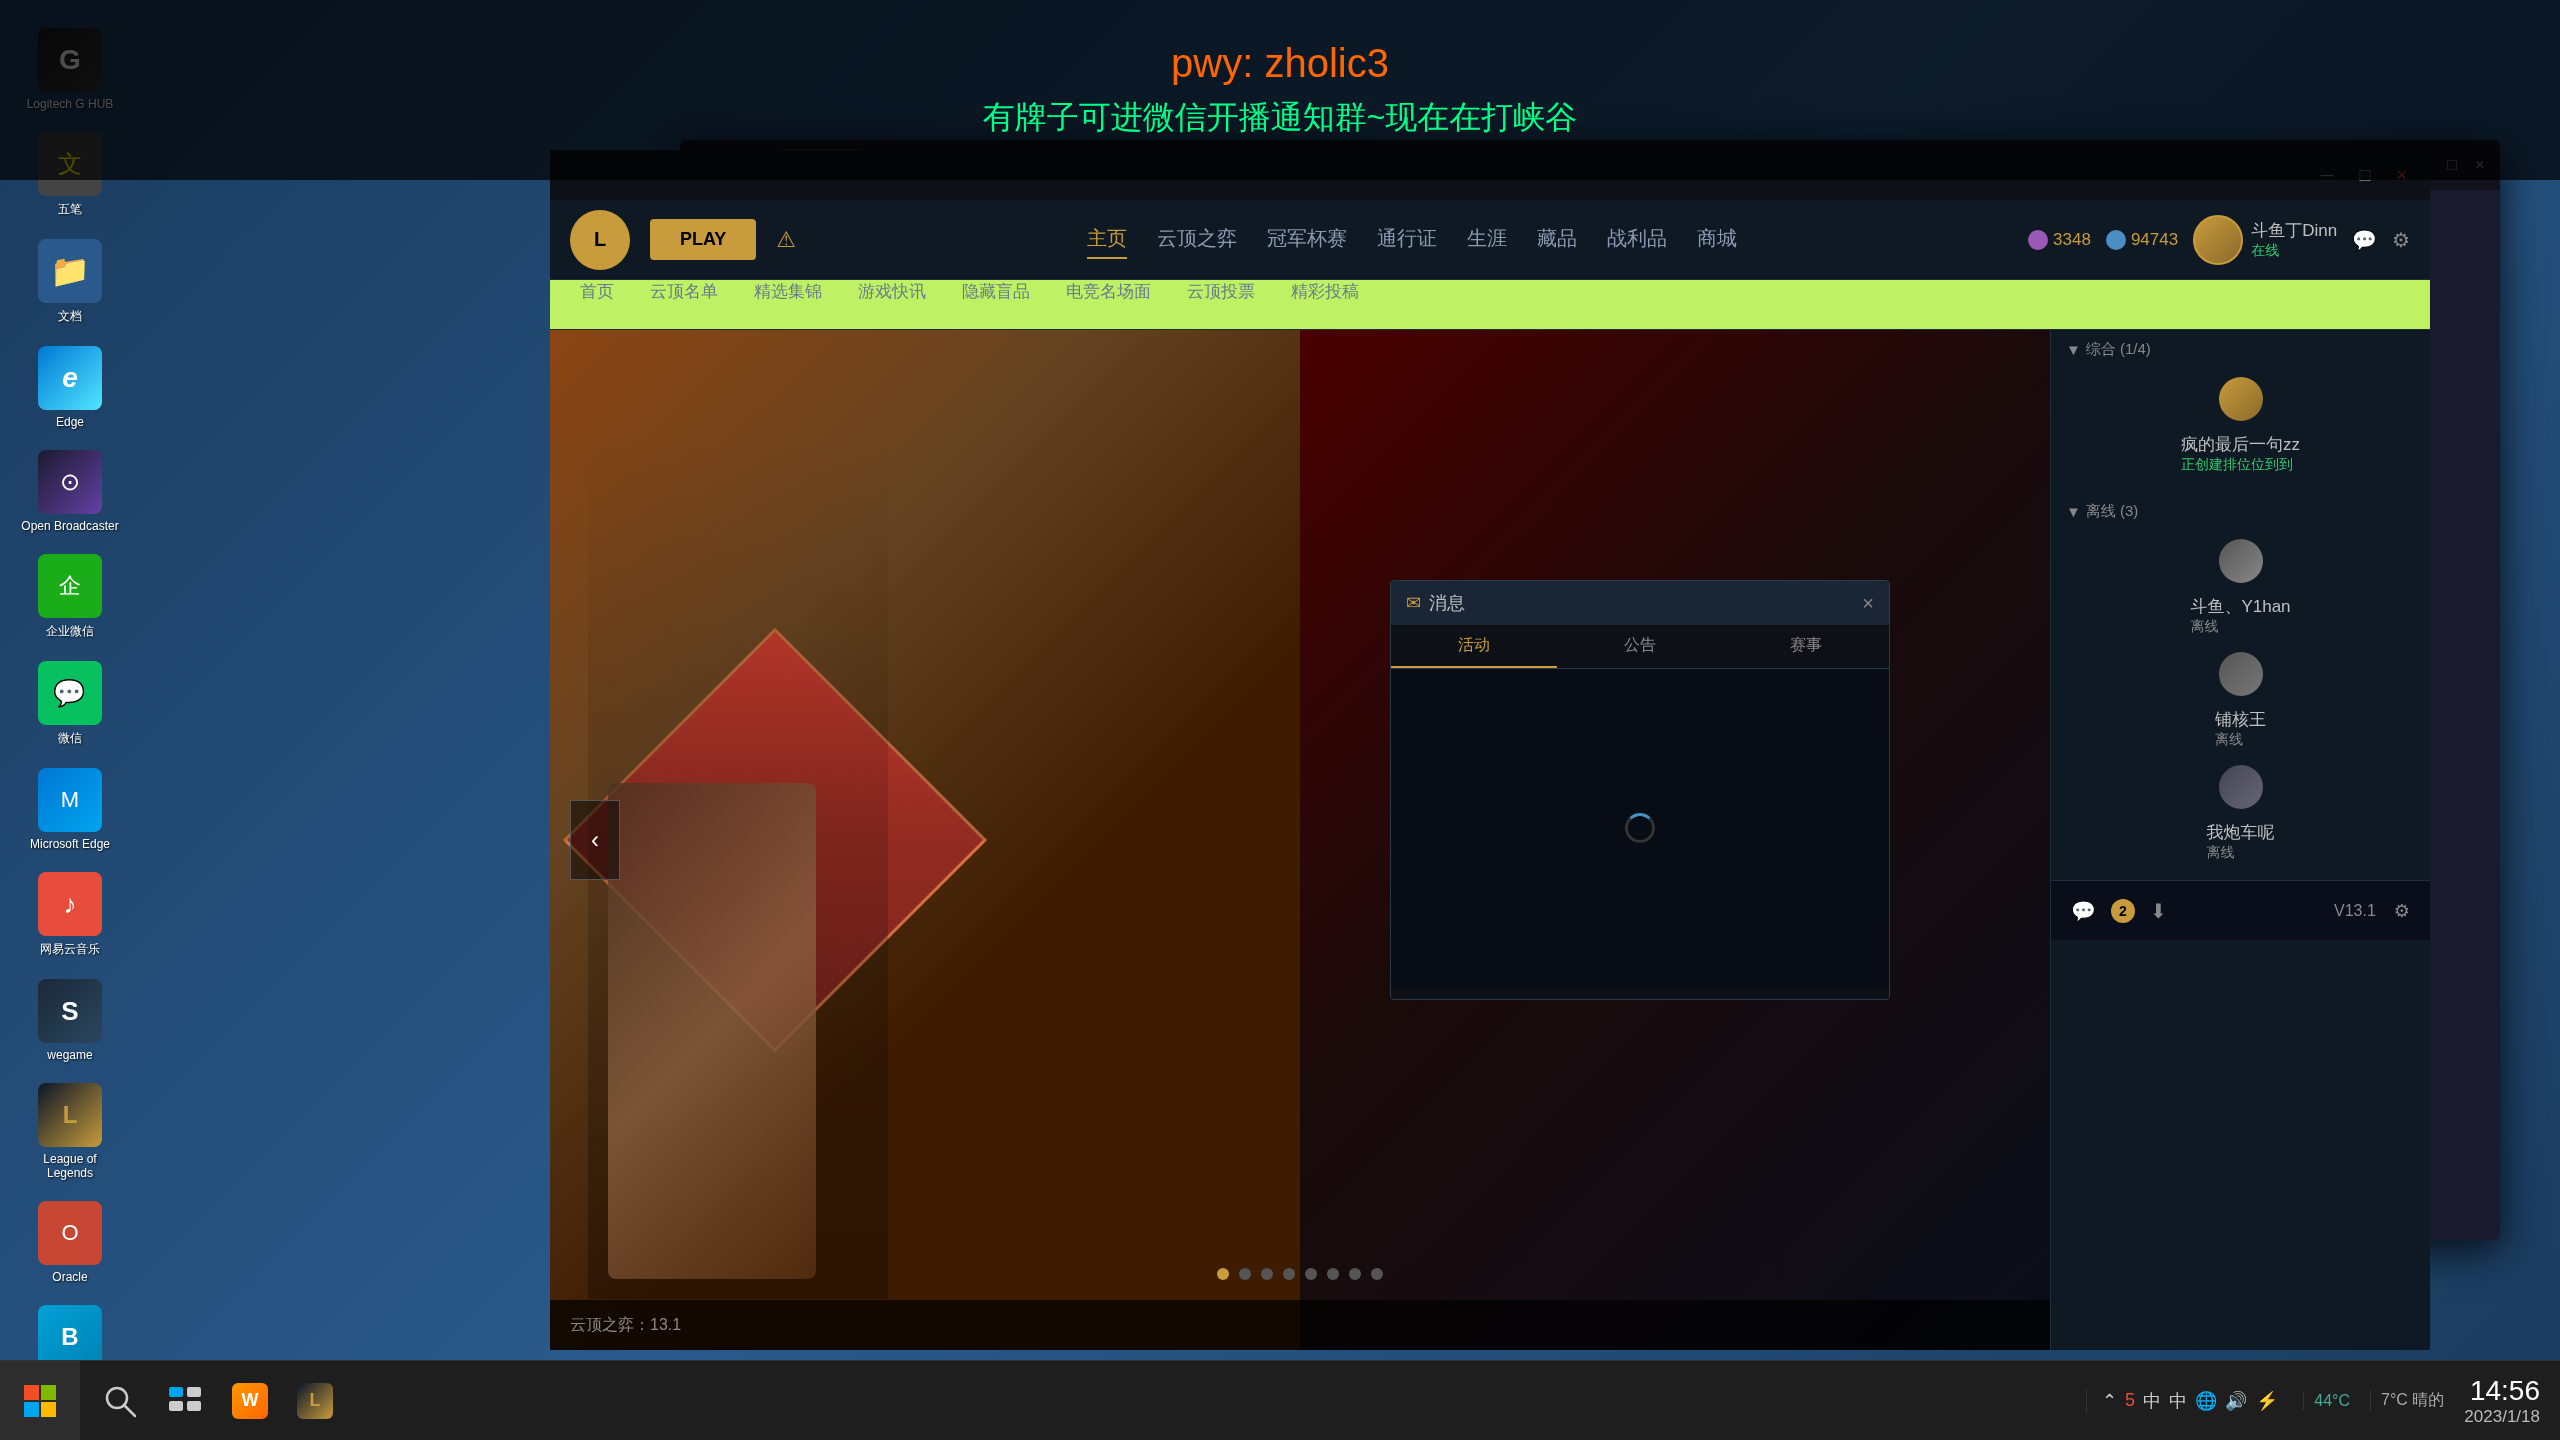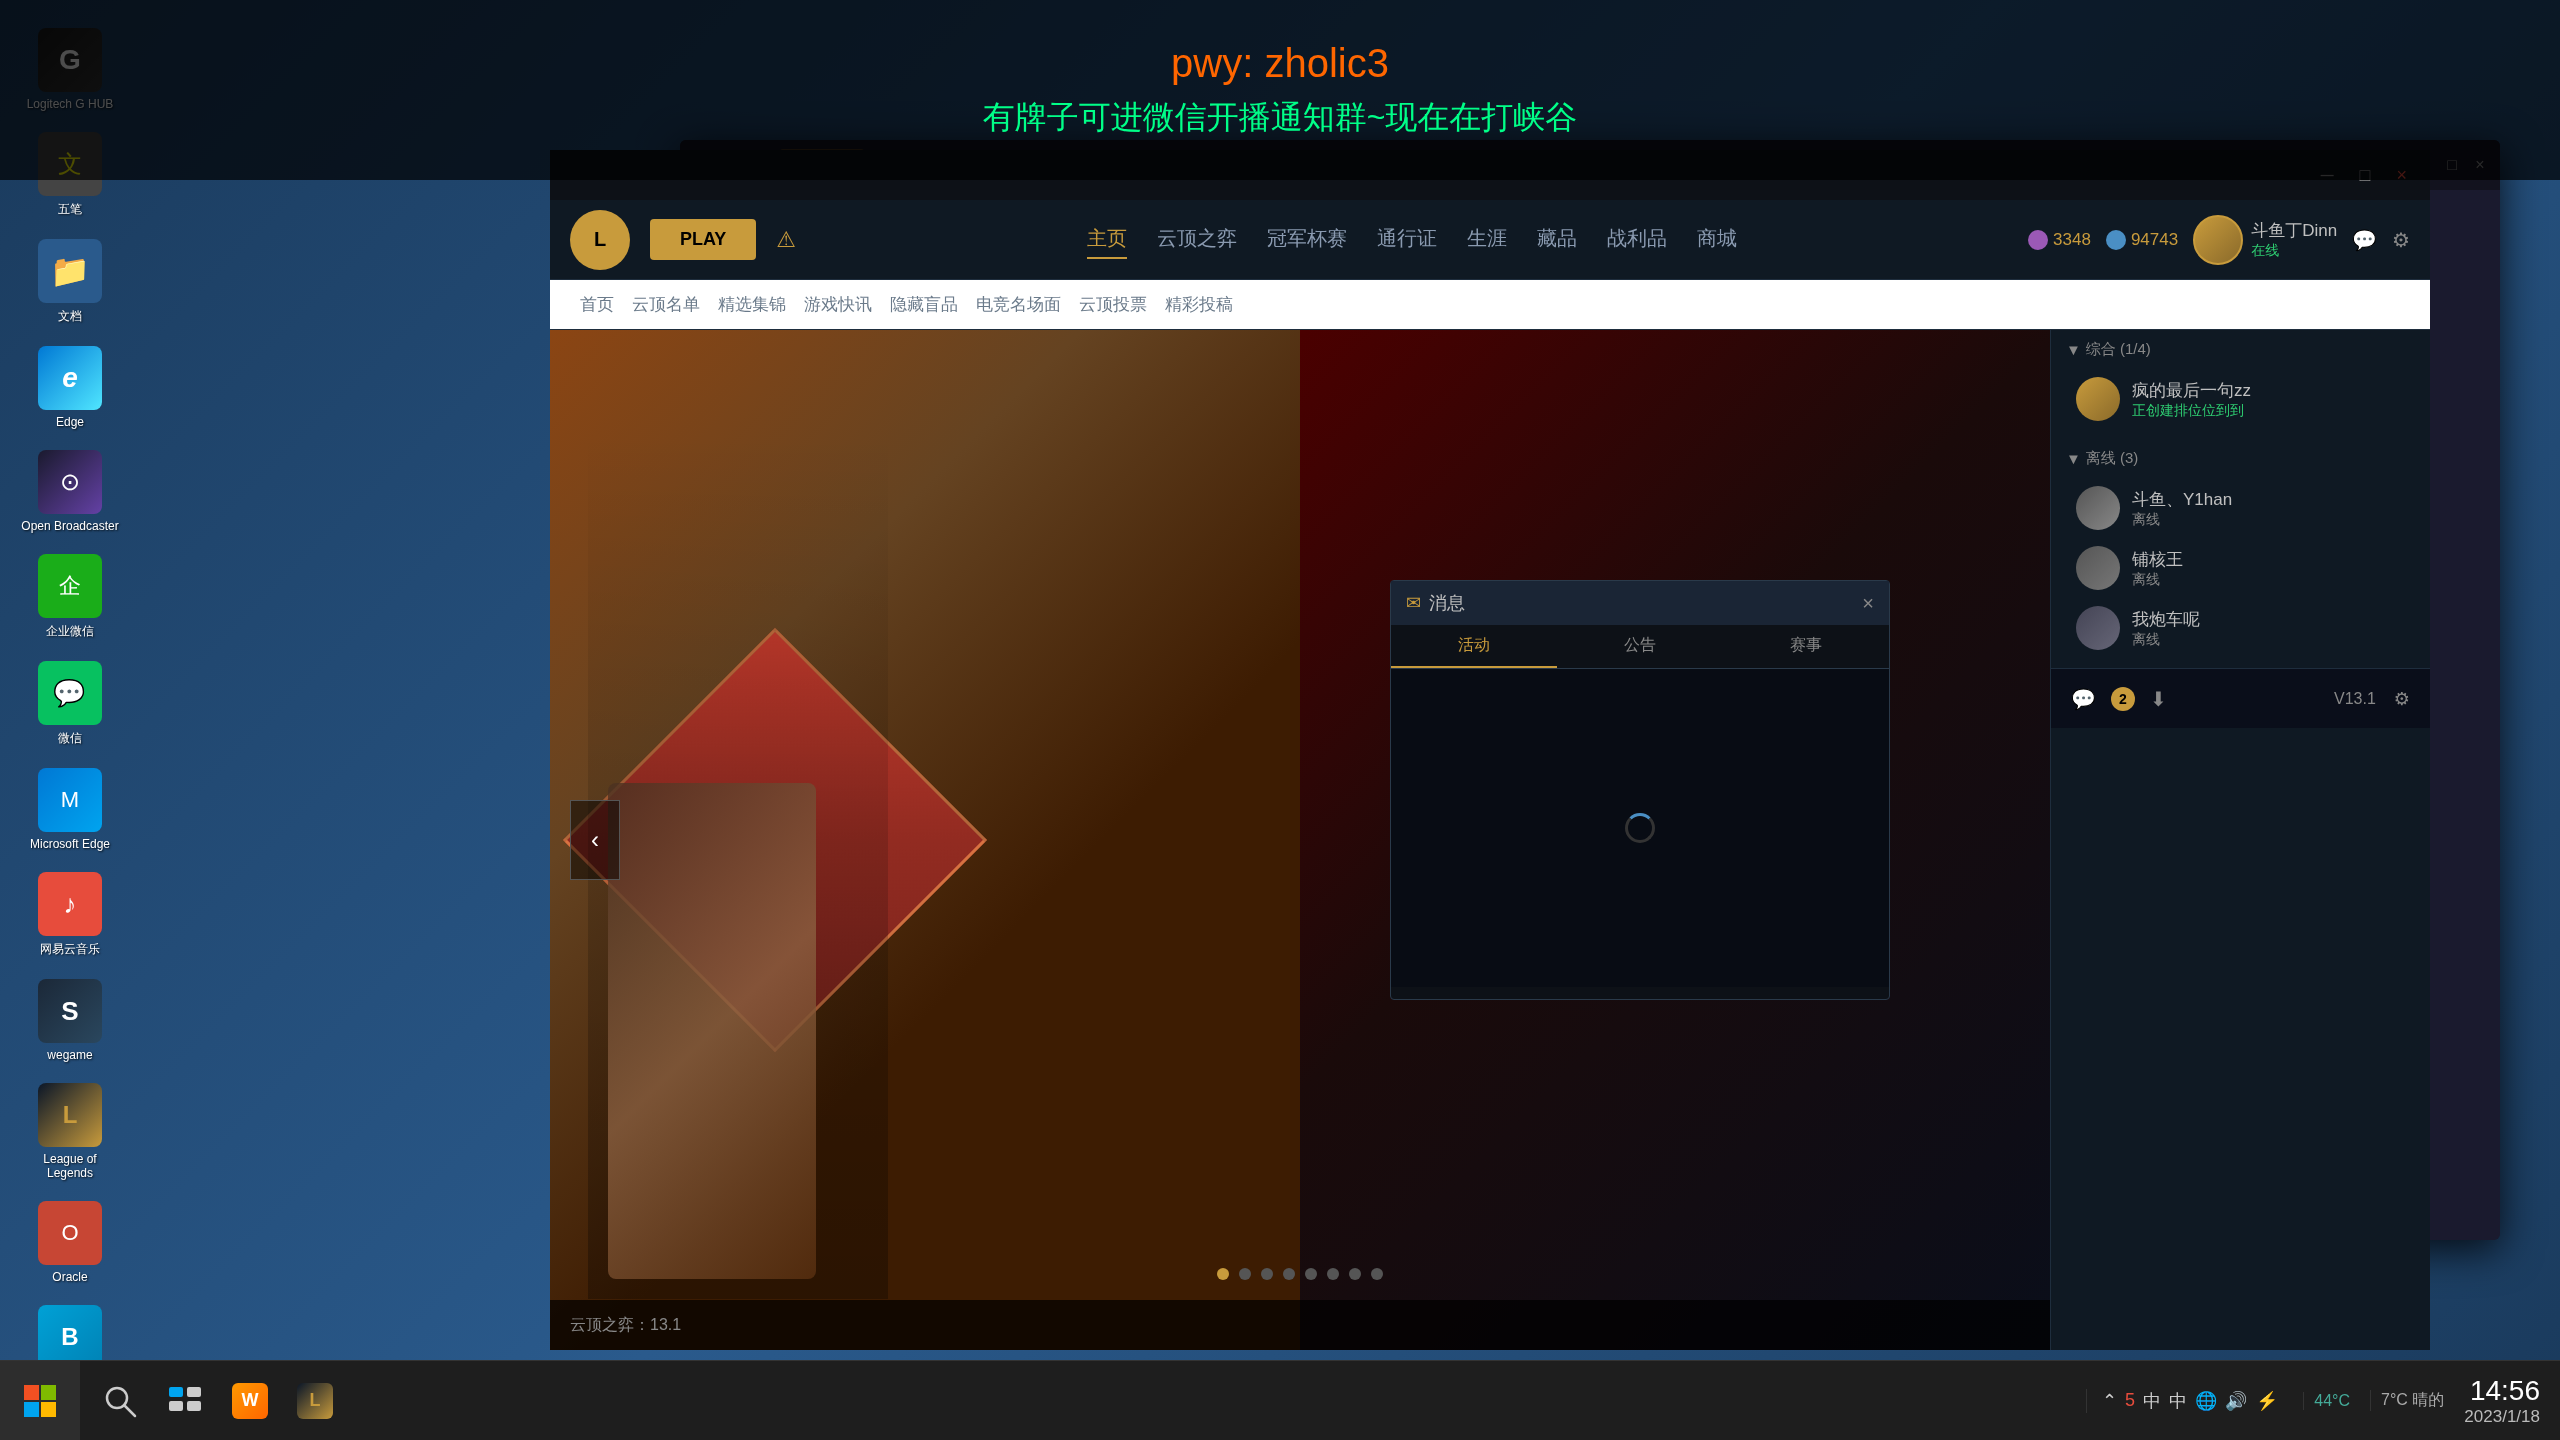--- a/index.html
+++ b/index.html
@@ -232,25 +232,24 @@
     .lol-avatar {
       width: 50px;
       height: 50px;
       background: linear-gradient(135deg, #c89b3c, #8a6a2a);
       border-radius: 50%;
       border: 2px solid #c89b3c;
     }
 
     .lol-sub-nav {
       height: 50px;
-      background: #ffffff;
-      display: flex;
-      align-items: center;
+      background: #bef264;
+      display: flex;
       padding: 0 30px;
-      gap: 18px;
+      gap: 36px;
       border-bottom: 1px solid #1e2d3d;
     }
 
     .lol-sub-link {
       color: #6a7a8a;
       font-size: 17px;
       cursor: pointer;
     }
 
     .lol-main-content {
@@ -373,20 +372,21 @@
       gap: 5px;
     }
 
     .friend-item {
       display: flex;
       align-items: center;
       padding: 8px 10px;
       border-radius: 4px;
       cursor: pointer;
       gap: 12px;
+      flex-direction: column;
     }
 
     .friend-avatar {
       width: 44px;
       height: 44px;
       border-radius: 50%;
       background: linear-gradient(135deg, #8a6a2a, #c89b3c);
     }
 
     .friend-info { flex: 1; }

